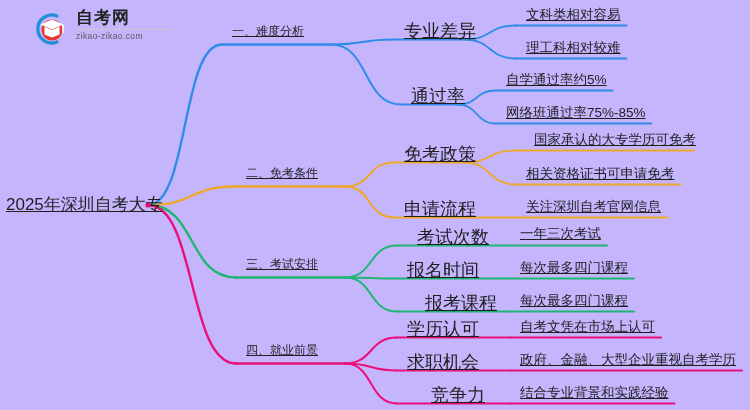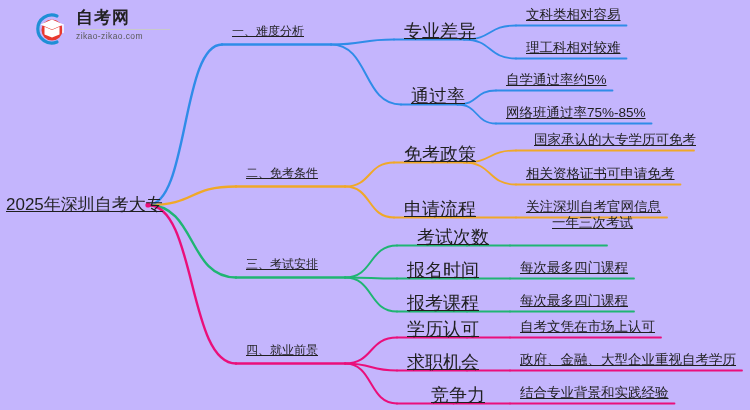--- a/index.html
+++ b/index.html
@@ -165,24 +165,24 @@
       <div class="node node-l3" style="left: 506px; top: 73px;">自学通过率约5%</div>
       <div class="node node-l3" style="left: 506px; top: 106px;">网络班通过率75%-85%</div>
       <div class="node node-l1" style="left: 246px; top: 167px;">二、免考条件</div>
       <div class="node node-l2" style="left: 404px; top: 145px;">免考政策</div>
       <div class="node node-l3" style="left: 526px; top: 133px; margin-left: 8px;">国家承认的大专学历可免考</div>
       <div class="node node-l3" style="left: 526px; top: 167px;">相关资格证书可申请免考</div>
       <div class="node node-l2" style="left: 404px; top: 200px;">申请流程</div>
       <div class="node node-l3" style="left: 526px; top: 200px;">关注深圳自考官网信息</div>
       <div class="node node-l1" style="left: 246px; top: 258px;">三、考试安排</div>
       <div class="node node-l2" style="left: 417px; top: 228px;">考试次数</div>
-      <div class="node node-l3" style="left: 520px; top: 216px; margin-left: 32px;">一年三次考试</div>
+      <div class="node node-l3" style="left: 520px; top: 227px;">一年三次考试</div>
       <div class="node node-l2" style="left: 407px; top: 261px; text-align: center;">报名时间</div>
       <div class="node node-l3" style="left: 520px; top: 261px;">每次最多四门课程</div>
-      <div class="node node-l2" style="left: 407px; top: 294px;">报考课程</div>
+      <div class="node node-l2" style="left: 425px; top: 294px;">报考课程</div>
       <div class="node node-l3" style="left: 520px; top: 294px;">每次最多四门课程</div>
       <div class="node node-l1" style="left: 246px; top: 344px;">四、就业前景</div>
       <div class="node node-l2" style="left: 407px; top: 320px;">学历认可</div>
       <div class="node node-l3" style="left: 520px; top: 320px;">自考文凭在市场上认可</div>
       <div class="node node-l2" style="left: 407px; top: 353px;">求职机会</div>
       <div class="node node-l3" style="left: 520px; top: 353px;">政府、金融、大型企业重视自考学历</div>
       <div class="node node-l2" style="left: 431px; top: 386px;">竞争力</div>
       <div class="node node-l3" style="left: 520px; top: 386px;">结合专业背景和实践经验</div>
     </div>
 </div>

